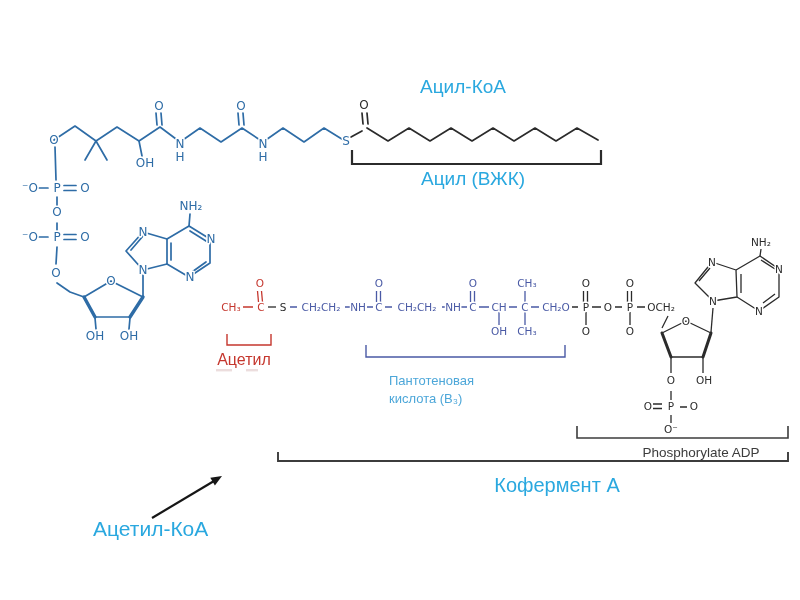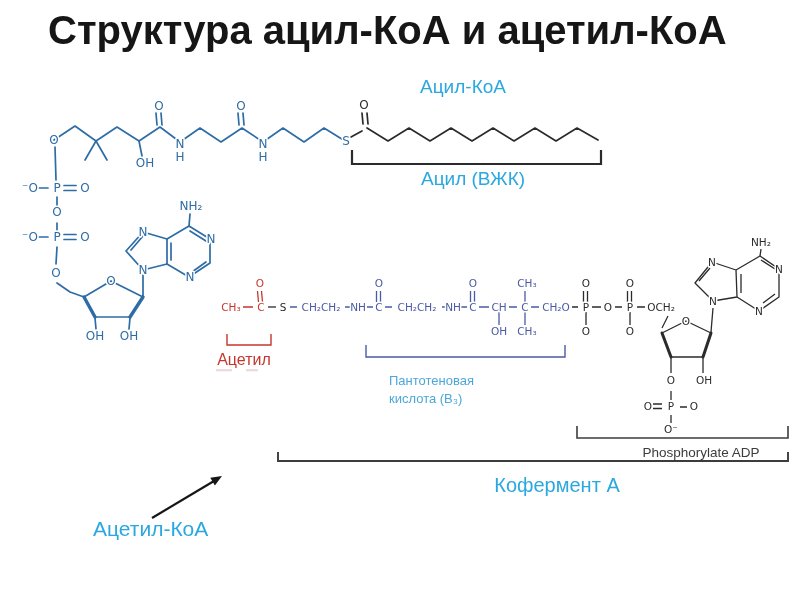--- a/index.html
+++ b/index.html
@@ -34,21 +34,20 @@
   text.lbl{font-family:"Liberation Sans",sans-serif;}
   .lbl-cyan{fill:var(--cyan);}
   .lbl-azure{fill:var(--azure);}
   .lbl-red{fill:var(--red);}
   .lbl-gray{fill:var(--gray);}
 </style>
 </head>
 <body>
 
 <div class="page">
-  <h1 class="slide-title">Структура ацил-КоА и ацетил-КоА</h1>
 
   <svg width="800" height="600" viewBox="0 0 800 600">
 
     <g>
 
       <path class="bond-b" d="M54,140 L75,126 L96,141 L117,127 L139,141 L160,127 L180,142 L200,128 L221,142 L242,128 L263,142 L283,128 L304,142 L324,128 L345,141"></path>
 
       <path class="bond-b" d="M96,141 L85,160 M96,141 L107,160"></path>
 
       <path class="bond-b" d="M139,141 L142,156"></path>

